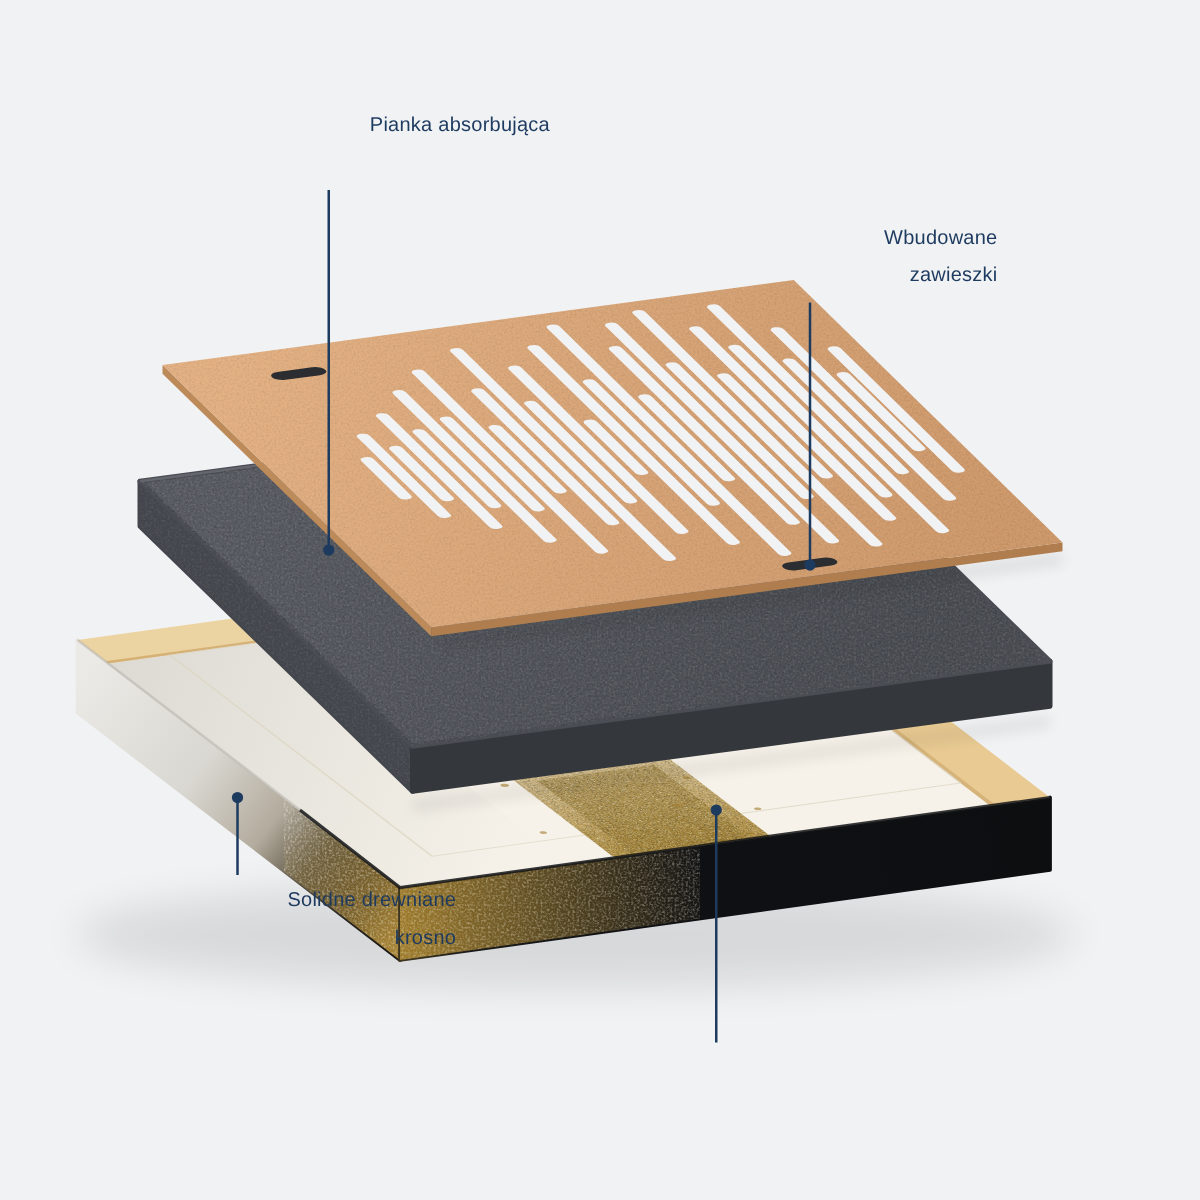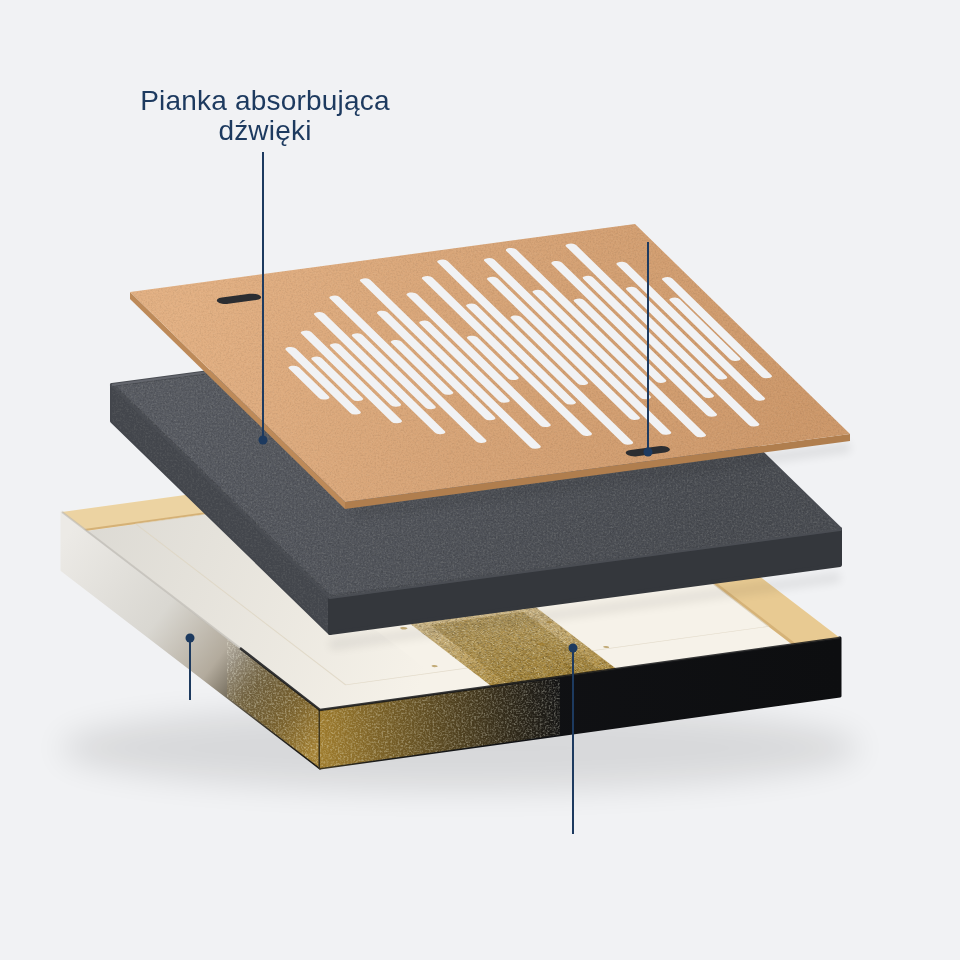--- a/index.html
+++ b/index.html
@@ -10,23 +10,23 @@
   html,body{margin:0;padding:0}
   body{
     width:960px;height:960px;
     background:var(--bg);
     font-family:"Liberation Sans",sans-serif;
   }
   .stage{position:relative;width:960px;height:960px;overflow:hidden;background:var(--bg)}
   .stage svg{position:absolute;left:0;top:0}
   .label{
     position:absolute;
-    text-align:center;
+    text-align:right;
     color:var(--accent);
-    font-size:28px;
+    font-size:16px;
     line-height:30px;
     letter-spacing:.2px;
   }
   .leader{stroke:var(--accent);stroke-width:2;fill:none}
   .dot{fill:var(--accent)}
 </style>
 </head>
 <body>
 
 <div class="stage">
@@ -212,19 +212,26 @@
       <line class="leader" x1="190" y1="638" x2="190" y2="700"></line>
       <circle class="dot" cx="190" cy="638" r="4.5"></circle>
 
       <line class="leader" x1="573" y1="648" x2="573" y2="834"></line>
       <circle class="dot" cx="573" cy="648" r="4.5"></circle>
     </g>
   </svg>
 
   <div class="label" style="left:90px;top:86px;width:350px">
     <div>Pianka absorbująca</div>
-    <div>dźwięki</div>
   </div>
 
-
+  <div class="label" style="left:498px;top:176px;width:300px">
+    <div>Wbudowane</div>
+    <div>zawieszki</div>
+  </div>
+
+  <div class="label" style="left:40px;top:706px;width:325px">
+    <div>Solidne drewniane</div>
+    <div>krosno</div>
+  </div>
 
 
 </div>
 
 </body></html>

